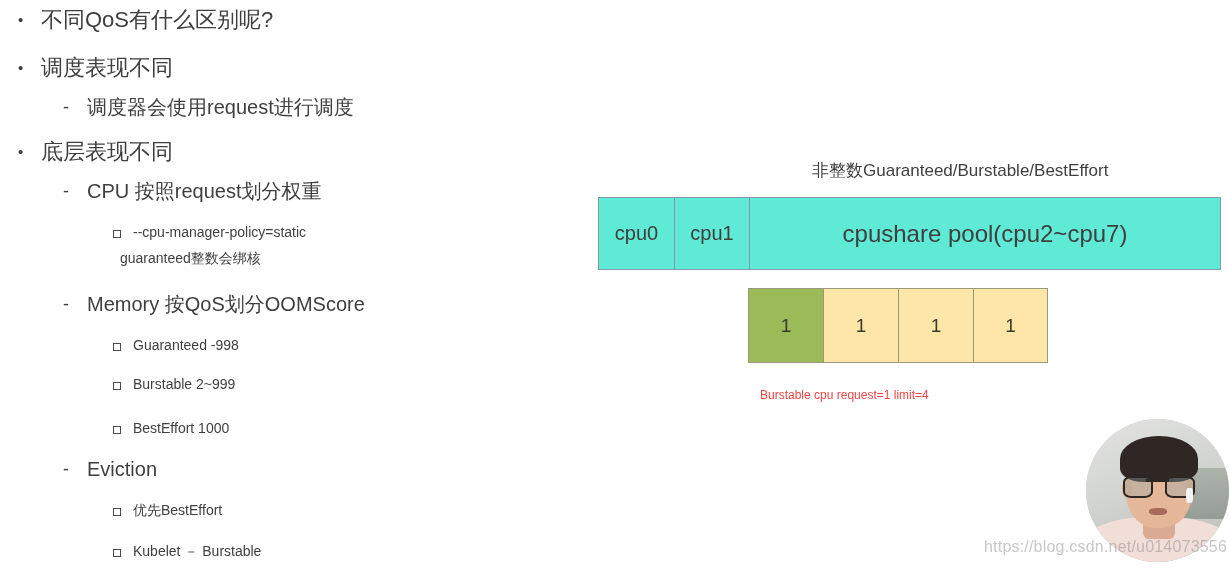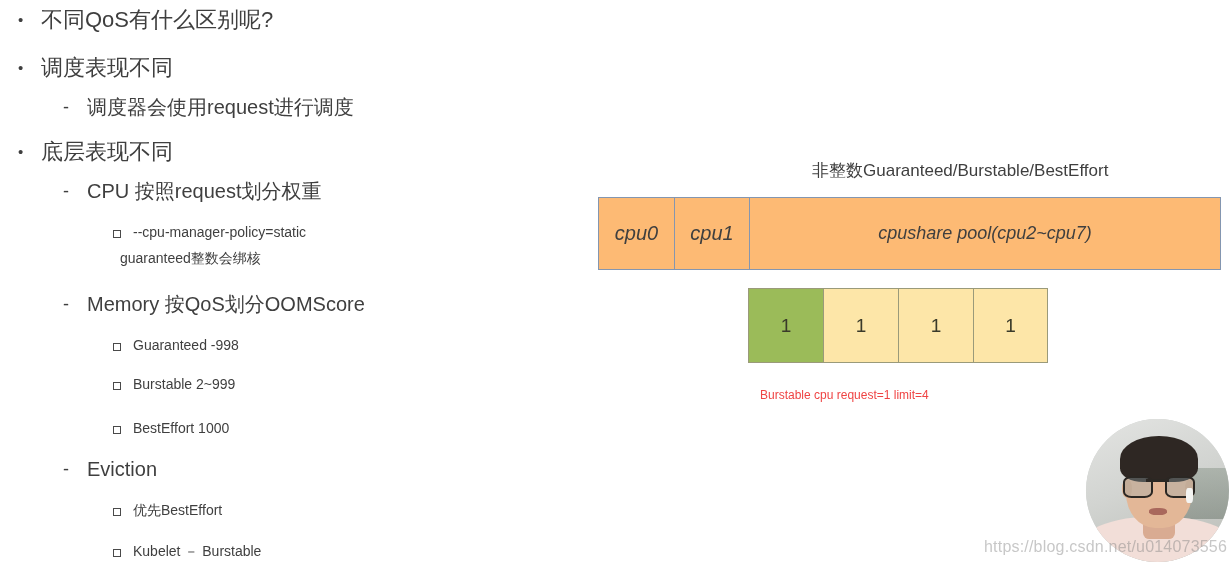--- a/index.html
+++ b/index.html
@@ -100,29 +100,28 @@
     display: flex;
   }
   .cpucell {
     box-sizing: border-box;
     height: 100%;
     display: flex;
     align-items: center;
     justify-content: center;
     font-size: 20px;
     color: #3f3f3f;
-    background: #fdba74;
+    background: #5eead4;
     border-right: 1px solid #8496b0;
     white-space: nowrap;
-    font-style: italic;
   }
   .cpucell.last {
     border-right: none;
     flex: 1 1 auto;
-    font-size: 18px;
+    font-size: 24px;
   }
 
   .boxrow {
     position: absolute;
     left: 748px;
     top: 288px;
     height: 75px;
     display: flex;
   }
   .qbox {

